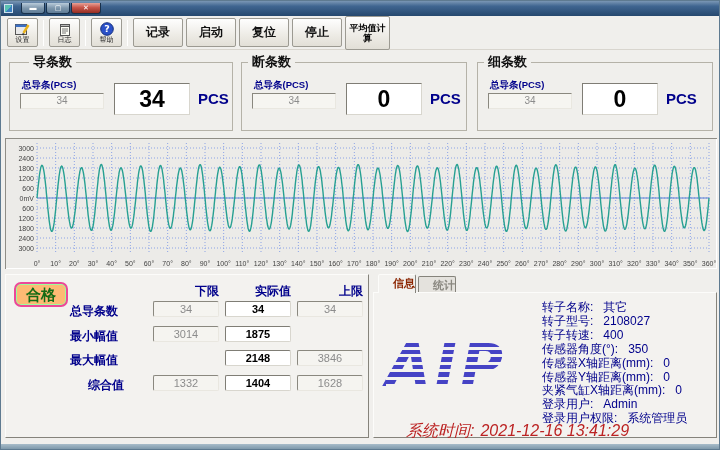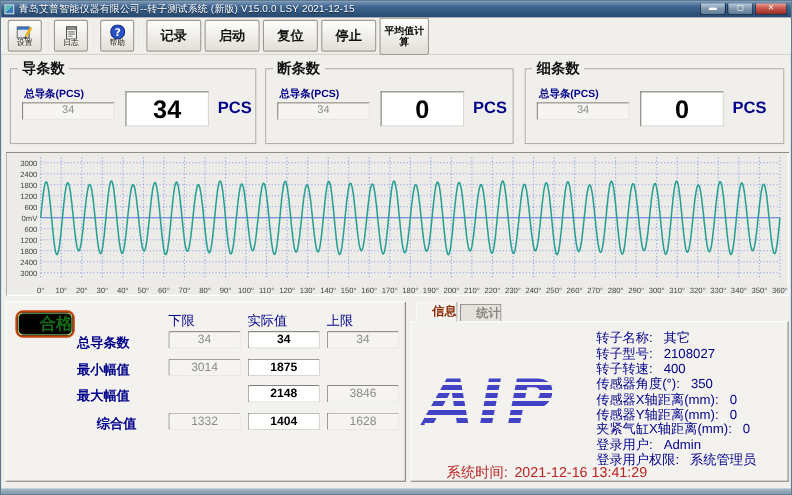--- a/index.html
+++ b/index.html
@@ -31,21 +31,21 @@
   .tb-btn.icon-btn .tb-lbl { font-size:7px; line-height:8px; color:#222; }
   .tb-btn.text-btn { width:50px; font-size:12px; font-weight:bold; color:#111; }
   .tb-btn.two-line { width:45px; font-size:9px; font-weight:bold; line-height:10px; text-align:center;
     white-space:normal; padding:16px 3px; }
   .tb-sep { width:1px; height:26px; background:#B9B6AE; border-right:1px solid #fff; margin:0 2px; }
   .ico { display:block; }
 
   
   fieldset.grp { position:absolute; top:52px; height:78px; border:1px solid #B5B2A8; background:transparent; }
   fieldset.grp legend { font-size:13px; font-weight:bold; color:#111; padding:0 4px; margin-left:6px; }
-  #grp-0 { left:8px;  width:224px; }
+  #grp-0 { left:8px;  width:224px;padding-left:13px; }
   #grp-1 { left:240px; width:226px; }
   #grp-2 { left:476px; width:236px; }
   .sub-lbl { position:absolute; left:12px; top:8px; font-size:9.5px; font-weight:bold; color:#00008B; }
   .sub-box { position:absolute; left:10px; top:22px; width:84px; height:16px; background:#F6F5F1;
     border:1px solid; border-color:#8A887F #E9E7E0 #E9E7E0 #8A887F; text-align:center;
     font-size:10px; color:#8C8C8C; line-height:14px; }
   .big-box { position:absolute; left:104px; top:12px; width:76px; height:32px; background:#fff;
     border:1px solid; border-color:#7F7D75 #D8D6CE #D8D6CE #7F7D75; text-align:center;
     font-size:23px; font-weight:bold; color:#000; line-height:30px; }
   .unit-lbl { position:absolute; left:188px; top:19px; font-size:15px; font-weight:bold; color:#00008B; }
@@ -54,25 +54,25 @@
   #chart { position:absolute; top:137px; left:4px; width:712px; height:131px; background:#ECEBE8;
     box-shadow:inset 1px 1px 0 #8f8d86, inset -1px -1px 0 #ffffff; }
   #chart svg { position:absolute; inset:0; }
 
   
   .panel { position:absolute; top:273px; height:164px; background:#F3F2EF;
     border:1px solid; border-color:#FCFCFA #85837B #85837B #FCFCFA; }
   #result-panel { left:4px; width:364px; }
   #info-panel  { left:372px; width:344px; background:transparent; border:none; }
 
-  .badge { position:absolute; left:8px; top:7px; width:54px; height:25px; background:#000000;
-    border:2px solid #c2410c; border-radius:7px; box-shadow:inset 0 0 0 1px #9CFF9C;
-    text-align:right; font-size:15px; font-weight:bold; color:#156B15; line-height:21px; }
-
-  .col-h { position:absolute; top:8px; width:66px; text-align:left; font-size:12px; font-weight:normal; color:#00008B; }
+  .badge { position:absolute; left:8px; top:7px; width:54px; height:25px; background:#fdba74;
+    border:2px solid #ec4899; border-radius:7px; box-shadow:inset 0 0 0 1px #9CFF9C;
+    text-align:center; font-size:15px; font-weight:bold; color:#156B15; line-height:21px; }
+
+  .col-h { position:absolute; top:8px; width:66px; text-align:right; font-size:12px; font-weight:bold; color:#00008B; }
   .h-c1 { left:147px; } .h-c2 { left:219px; } .h-c3 { left:291px; }
   .row-lbl { position:absolute; left:64px; width:82px; font-size:12px; font-weight:bold; color:#00008B; }
   .val-box { position:absolute; width:66px; height:16px; text-align:center; font-size:11px; line-height:14px;
     border:1px solid; border-radius:2px; }
   .val-box.limit { background:#F5F4F0; border-color:#8A887F #E9E7E0 #E9E7E0 #8A887F; color:#8C8C8C; }
   .val-box.actual { background:#FFFFFF; border-color:#7F7D75 #D8D6CE #D8D6CE #7F7D75; color:#000; font-weight:bold; }
   .c1 { left:147px; } .c2 { left:219px; } .c3 { left:291px; }
   .r1 { top:26px; } .r2 { top:51px; } .r3 { top:75px; } .r4 { top:100px; }
   .rl1 { top:28px; } .rl2 { top:53px; } .rl3 { top:77px; } .rl4 { top:102px;margin-left:18px; }
 
@@ -88,34 +88,33 @@
   
   #logo-wrap { position:absolute; left:12px; top:42px; width:160px; height:64px; }
   #logo-text { font-family:"DejaVu Sans","Liberation Sans",sans-serif; font-style:italic; font-weight:bold;
     font-size:58px; line-height:62px; letter-spacing:4px; color:#4543C5; }
   #logo-stripes { position:absolute; inset:0;
     background:repeating-linear-gradient(to bottom, rgba(0,0,0,0) 0 4.5px, #F3F2EF 4.5px 7.5px); }
 
   #info-fields { position:absolute; left:168px; top:8px; }
   .if-line { font-size:12px; font-weight:normal; color:#00008B; line-height:13.9px; white-space:nowrap; }
   .if-line .if-val { margin-left:10px; }
-  #sys-time { position:absolute; left:26px; top:128px; font-size:13px; color:#BB2222; }
+  #sys-time { position:absolute; left:26px; top:128px; font-size:16px; color:#BB2222;font-style:italic; }
   #sys-time span { margin-left:6px; }
 
   #bottom-strip { position:absolute; left:0; right:0; bottom:0; height:5px;
     background:linear-gradient(180deg,#A8BCC9,#7E99AB); }
 </style>
 </head>
 <body>
 
 <div id="window">
 
   <div id="titlebar">
     <span id="title-icon"></span>
-    <span id="title-text">青岛艾普智能仪器有限公司--转子测试系统 (新版) V15.0.0 LSY 2021-12-15</span>
     <span class="win-btns">
       <span class="win-btn">▬</span>
       <span class="win-btn">▢</span>
       <span class="win-btn close">✕</span>
     </span>
   </div>
 
   <div id="toolbar">
     <div class="tb-btn icon-btn">
       <svg class="ico" width="15" height="13" viewBox="0 0 15 13">

